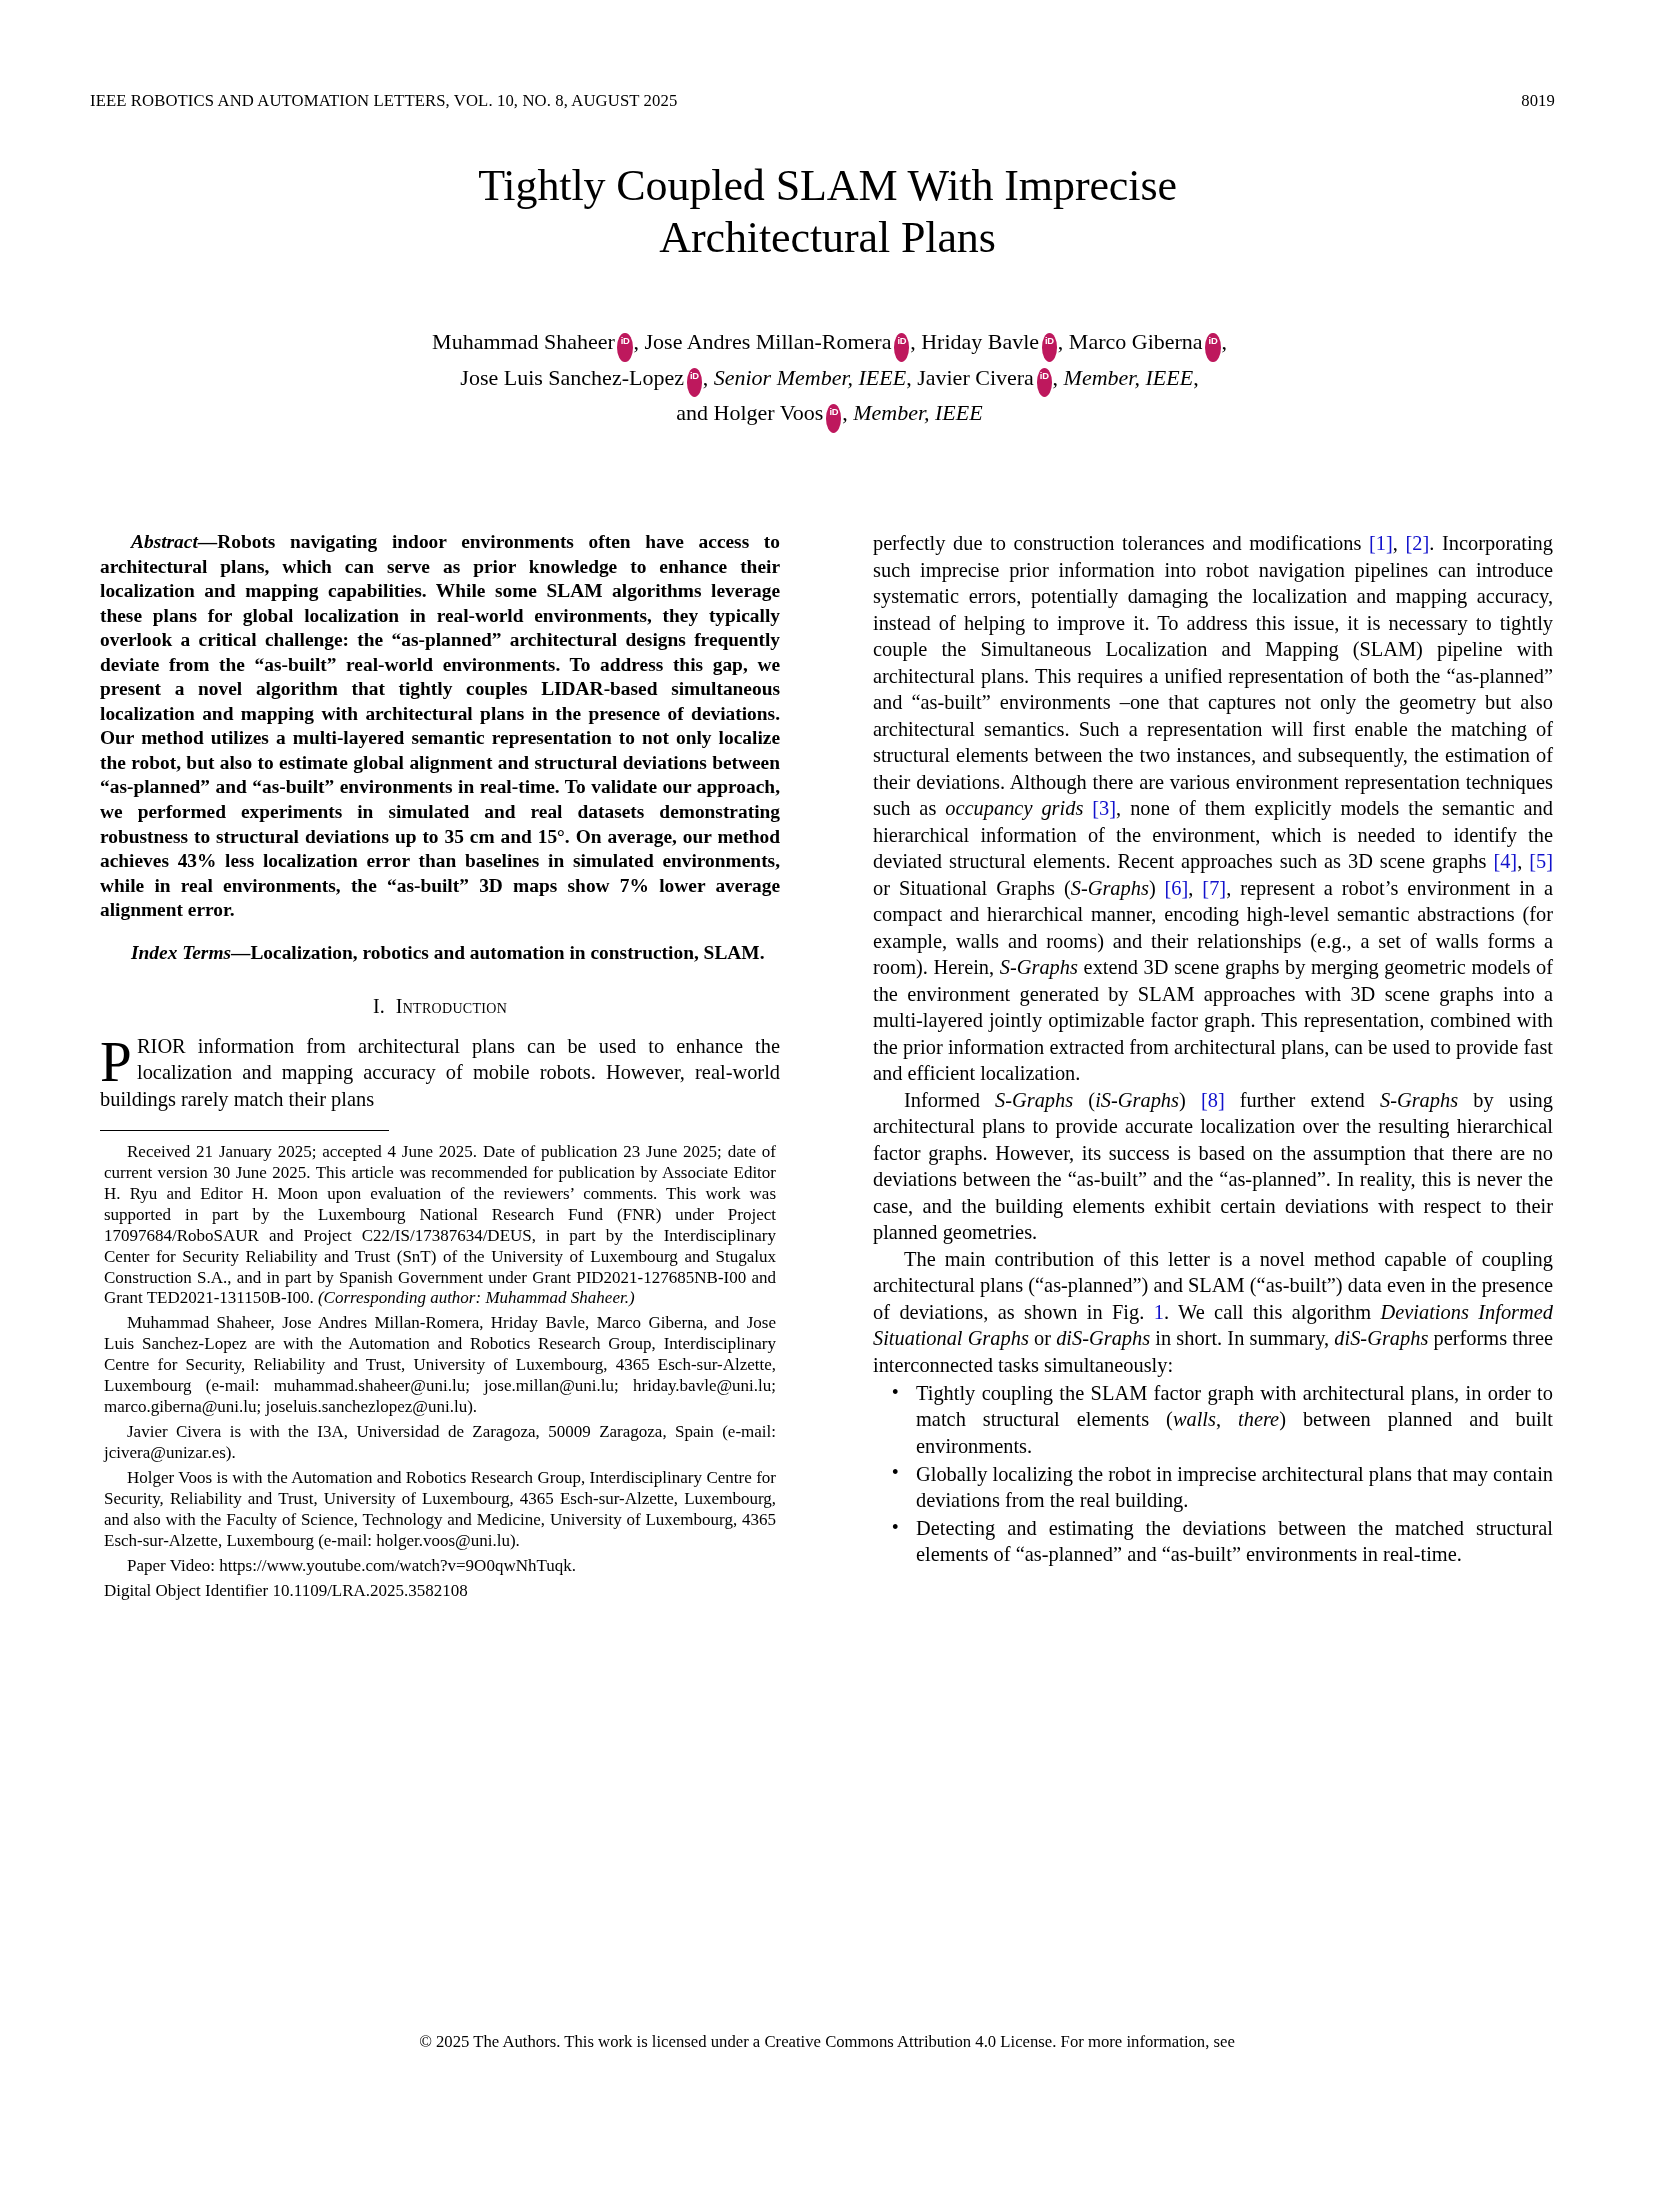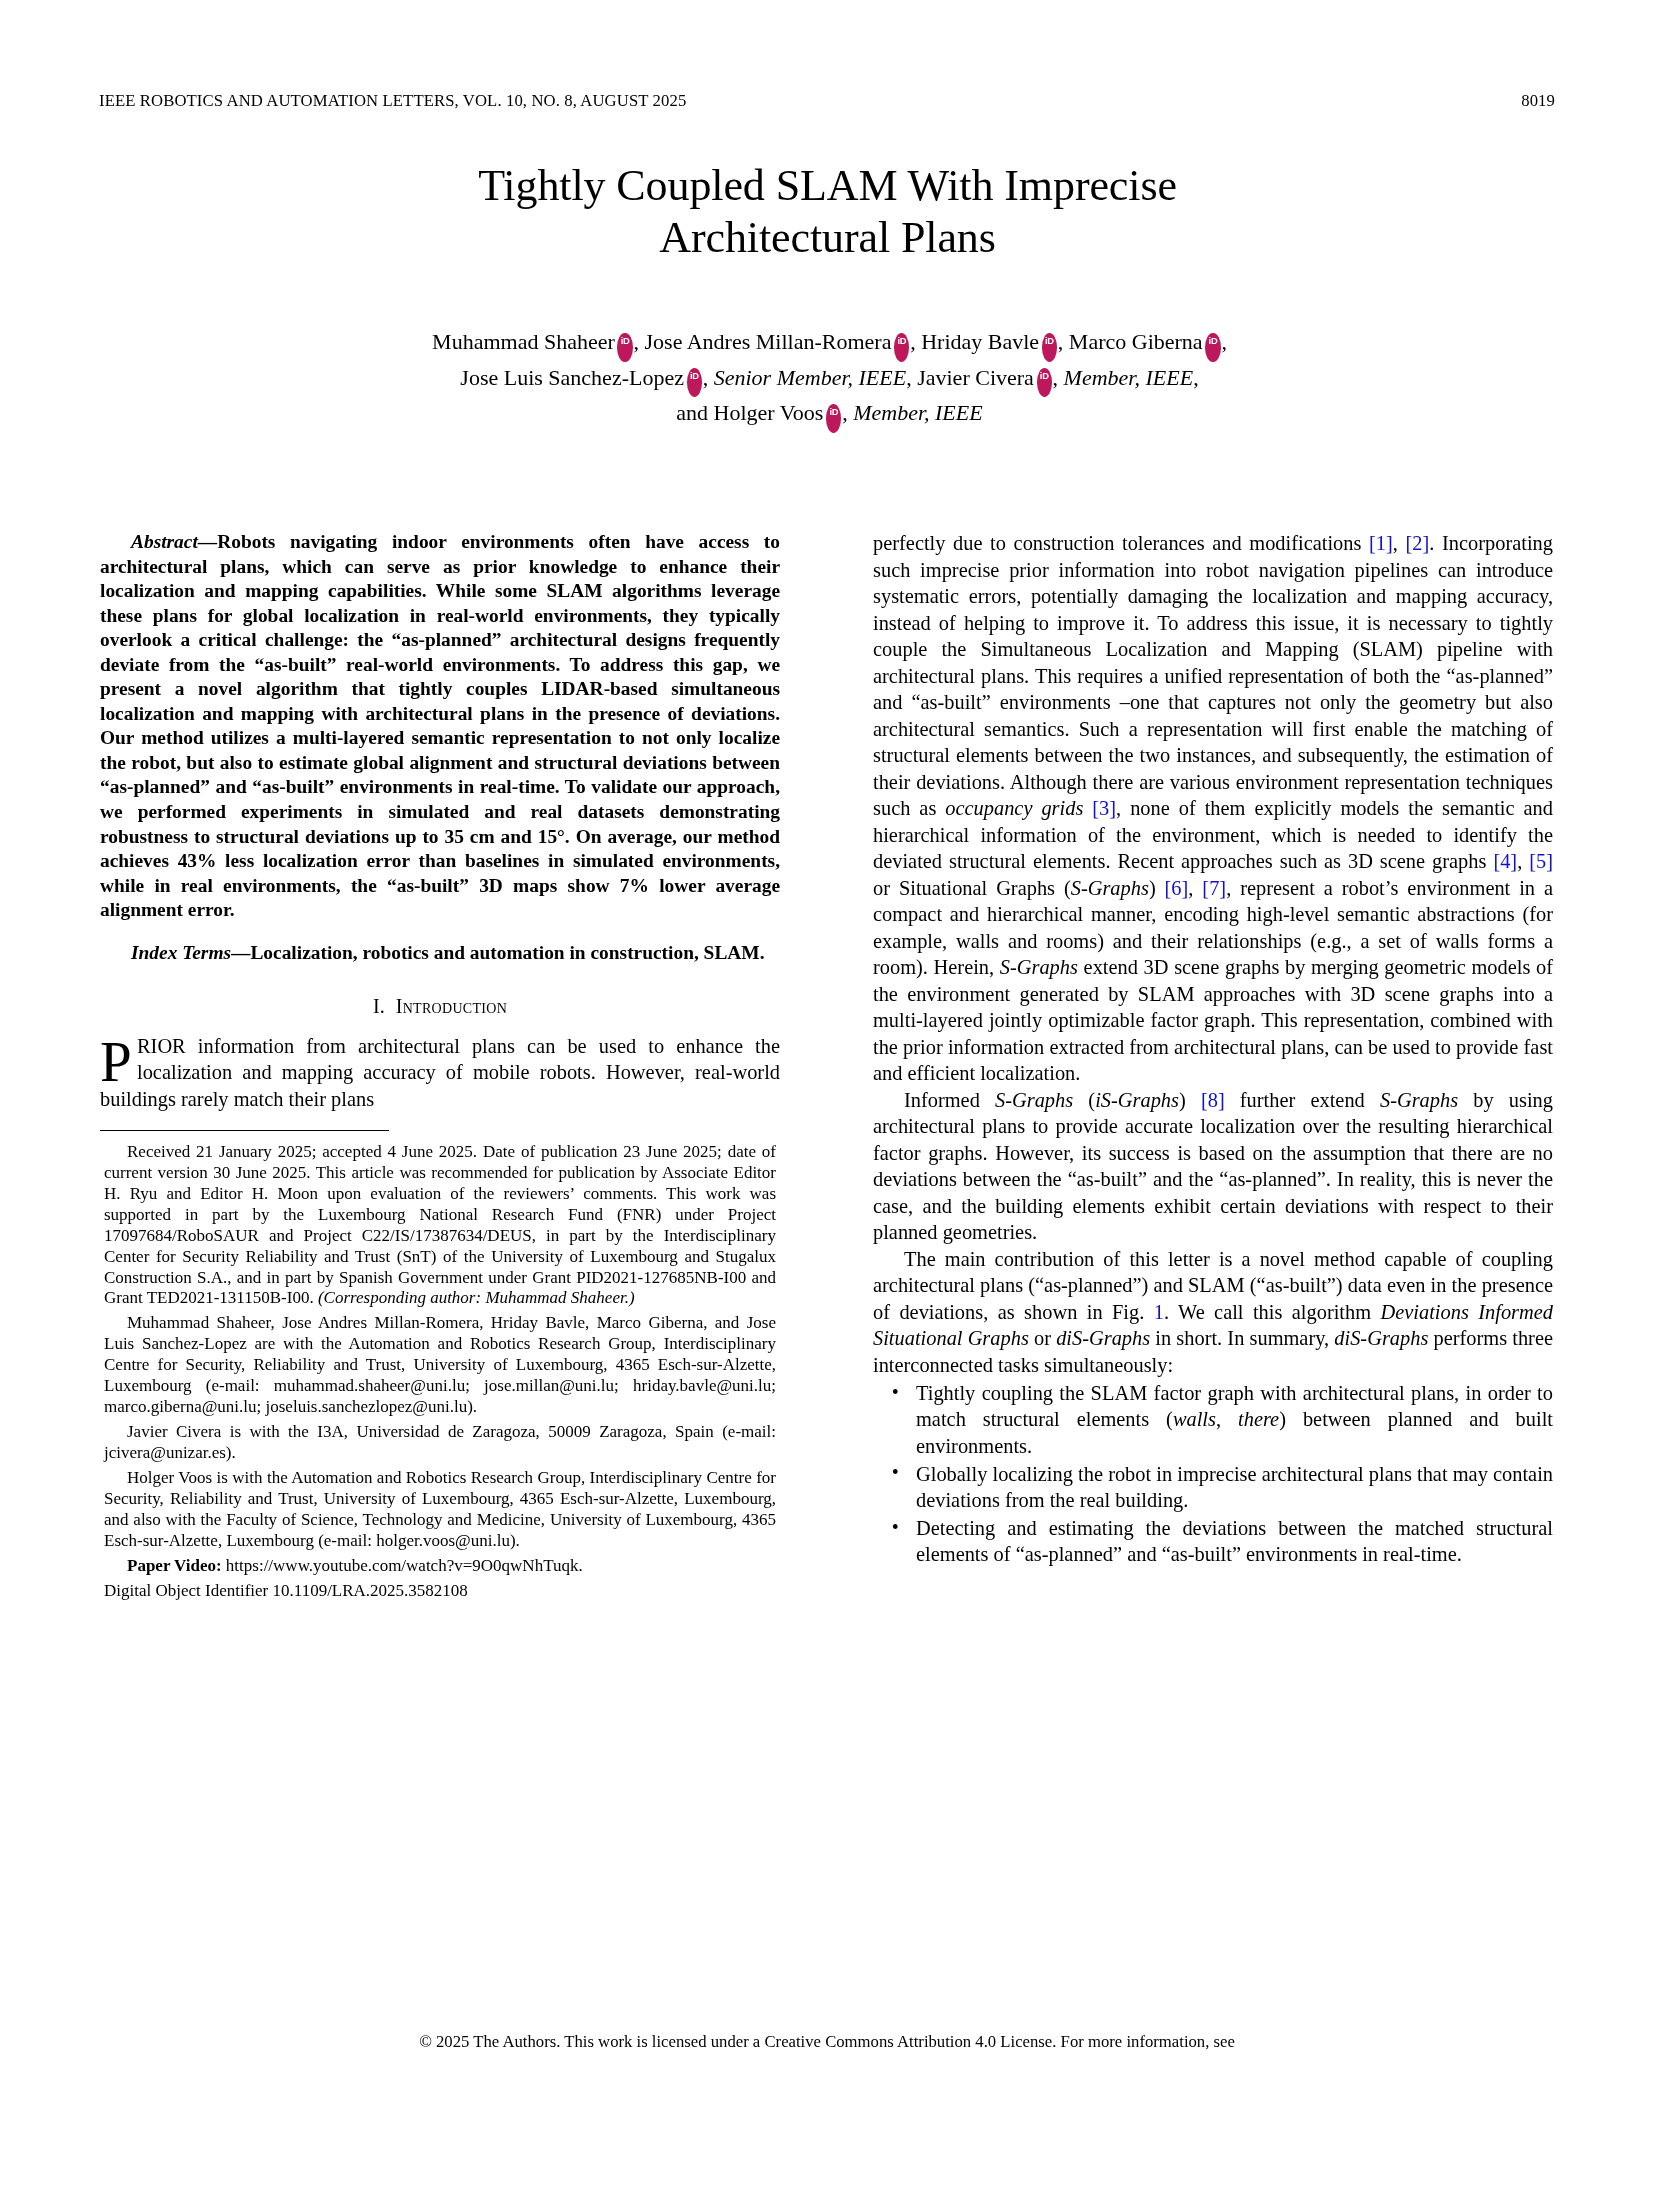--- a/index.html
+++ b/index.html
@@ -15,21 +15,21 @@
     font-family: "Liberation Serif", "DejaVu Serif", serif;
     color: #000000;
     box-sizing: border-box;
     overflow: hidden;
   }
 
   
   .runhead {
     position: absolute;
     top: 91px;
-    left: 99px;
+    left: 90px;
     right: 99px;
     display: flex;
     justify-content: space-between;
     align-items: baseline;
     font-size: 16.7px;
     letter-spacing: 0.1px;
   }
   .runhead-journal { white-space: nowrap; }
   .runhead-page { white-space: nowrap; }
 
@@ -157,21 +157,21 @@
     margin: 17.4px 0 10.7px 0;
   }
   .fn {
     font-size: 17px;
     line-height: 1.235;
     text-align: justify;
     text-indent: 23px;
     margin: 4px;
   }
   .fn.noindent { text-indent: 0; }
-  .fn b { font-weight: bold; }
+  .fn b { font-weight: normal; }
 
   
   ul.tasks {
     margin: 0;
     padding: 0;
     list-style: none;
     font-size: 20.4px;
     line-height: 1.30;
   }
   ul.tasks li {

